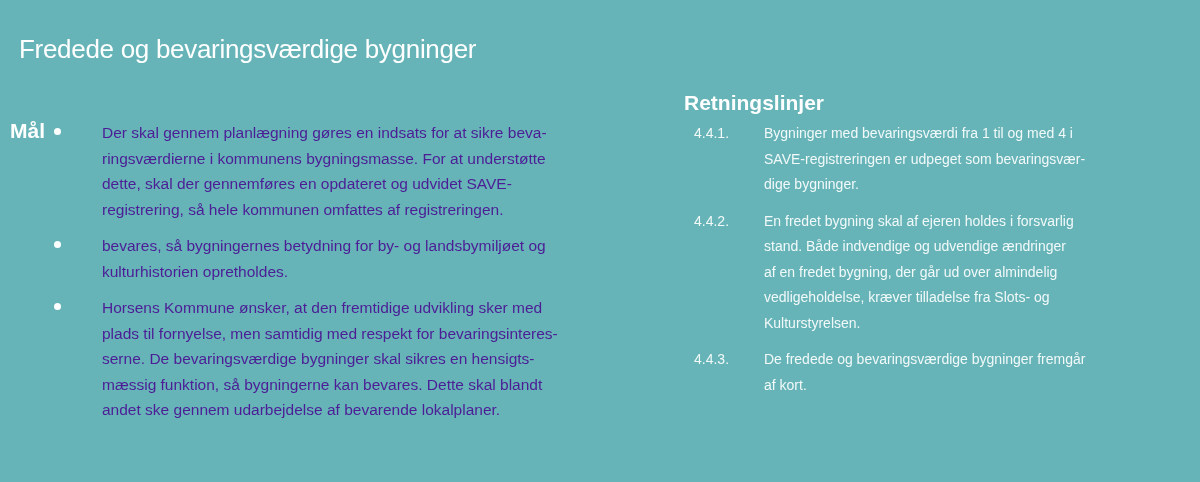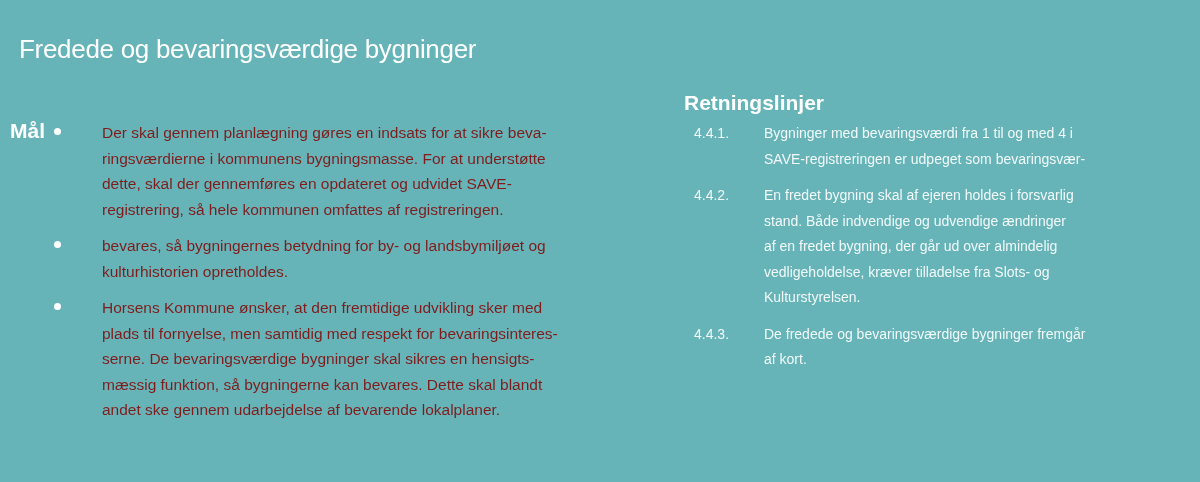--- a/index.html
+++ b/index.html
@@ -43,21 +43,21 @@
       margin: 0;
       padding: 0;
       list-style: none;
     }
     .goal-item {
       position: relative;
       padding-left: 102px;
       font-size: 15.5px;
       line-height: 25.5px;
       margin-bottom: 11px;
-      color: #7f1d1d;
+      color: #4c1d95;
     }
     .goal-item .bullet {
       position: absolute;
       left: 54px;
       top: 8px;
       width: 7px;
       height: 7px;
       border-radius: 50%;
       background: #ffffff;
     }
@@ -114,20 +114,21 @@
     <span class="line">andet ske gennem udarbejdelse af bevarende lokalplaner.</span>
   </li>
 </ul>
 
 <h2 class="section-heading guidelines-heading">Retningslinjer</h2>
 <ol class="guidelines-list">
   <li class="guideline-item">
     <span class="num">4.4.1.</span>
     <span class="line">Bygninger med bevaringsværdi fra 1 til og med 4 i</span>
     <span class="line">SAVE-registreringen er udpeget som bevaringsvær-</span>
+    <span class="line">dige bygninger.</span>
   </li>
   <li class="guideline-item">
     <span class="num">4.4.2.</span>
     <span class="line">En fredet bygning skal af ejeren holdes i forsvarlig</span>
     <span class="line">stand. Både indvendige og udvendige ændringer</span>
     <span class="line">af en fredet bygning, der går ud over almindelig</span>
     <span class="line">vedligeholdelse, kræver tilladelse fra Slots- og</span>
     <span class="line">Kulturstyrelsen.</span>
   </li>
   <li class="guideline-item">

